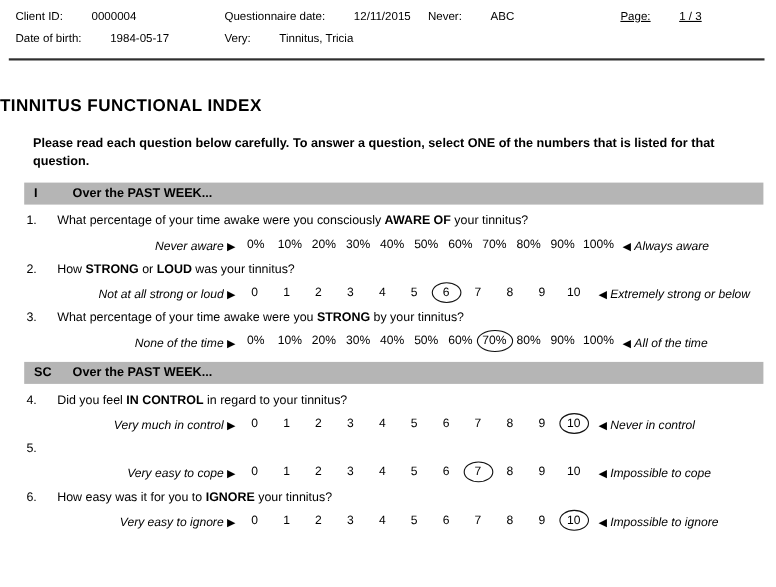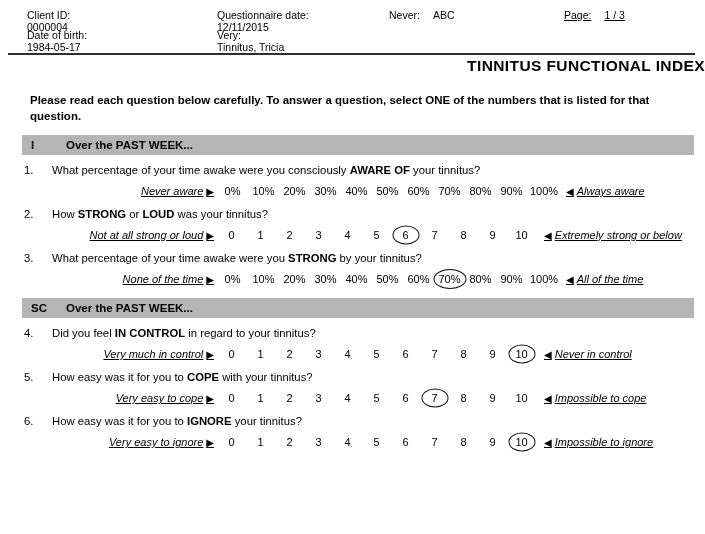--- a/index.html
+++ b/index.html
@@ -25,39 +25,39 @@
     display: flex;
     align-items: baseline;
     height: 20px;
   }
   .hdr-cell {
     white-space: nowrap;
     display: flex;
     align-items: baseline;
   }
   .hdr-label { font-weight: 400; }
-  .hdr-value { margin-left: 13px; }
-  .c-client  { width: 190px; flex-direction: column; }
-  .c-quest   { width: 185px; flex-direction: column; }
+  .hdr-value { margin-left: 26px; }
+  .c-client  { width: 190px; }
+  .c-quest   { width: 185px; }
   .c-tester  { width: 175px; }
   .c-page    { width: auto; text-decoration: underline; }
 
   .hdr-rule {
     margin: 4px 10px 0 8px;
     border-top: 2px solid #2e2e2e;
     height: 0;
   }
 
   
   .doc-title {
-    text-align: right;
+    text-align: left;
     font-weight: bold;
     font-size: 15.5px;
     letter-spacing: 0.4px;
-    margin-top: 2px;
+    margin-top: 33px;
   }
 
   
   .instructions {
     margin: 18px 15px 0 30px;
     font-size: 11.5px;
     font-weight: bold;
     line-height: 1.35;
   }
 
@@ -88,24 +88,23 @@
     padding-left: 24px;
   }
   .q-num {
     width: 28px;
     flex: none;
   }
   .q-text b { font-weight: bold; }
 
   .scale-row {
     display: flex;
-    align-items: center;
+    align-items: flex-end;
     margin-top: 7px;
     font-size: 11px;
-    text-decoration: underline;
   }
   .anchor-left {
     width: 214px;
     flex: none;
     text-align: right;
     font-style: italic;
     white-space: nowrap;
     padding-right: 3px;
   }
   .arrow-right-glyph {
@@ -315,21 +314,20 @@
         <div class="spacer-after-opts"></div>
         <div class="anchor-right">
           <span class="arrow-left-glyph">◀</span>
           <span>Never in control</span>
         </div>
       </div>
     </div>
     <div class="question">
       <div class="q-text-row">
         <span class="q-num">5.</span>
-        <span class="q-text"><span>How easy was it for you to </span><b>COPE</b><span> with your tinnitus?</span></span>
       </div>
       <div class="scale-row">
         <div class="anchor-left"><span>Very easy to cope</span><span class="arrow-right-glyph">▶</span></div>
         <div class="opts opts-num">
           <div class="opt"><span class="val">0</span></div>
           <div class="opt"><span class="val">1</span></div>
           <div class="opt"><span class="val">2</span></div>
           <div class="opt"><span class="val">3</span></div>
           <div class="opt"><span class="val">4</span></div>
           <div class="opt"><span class="val">5</span></div>

